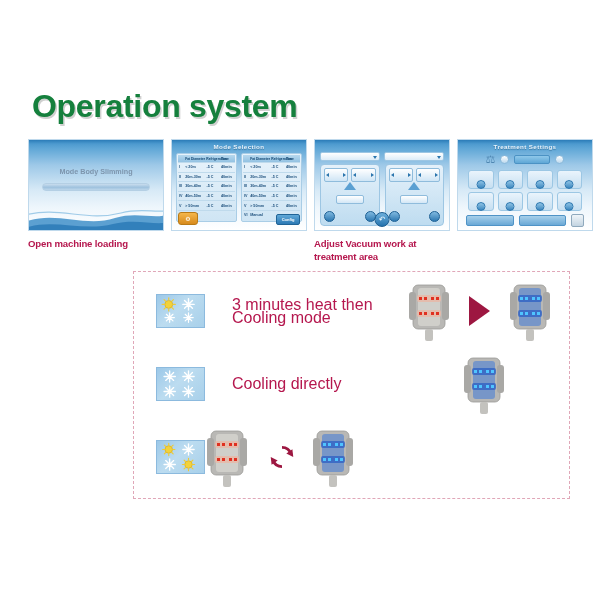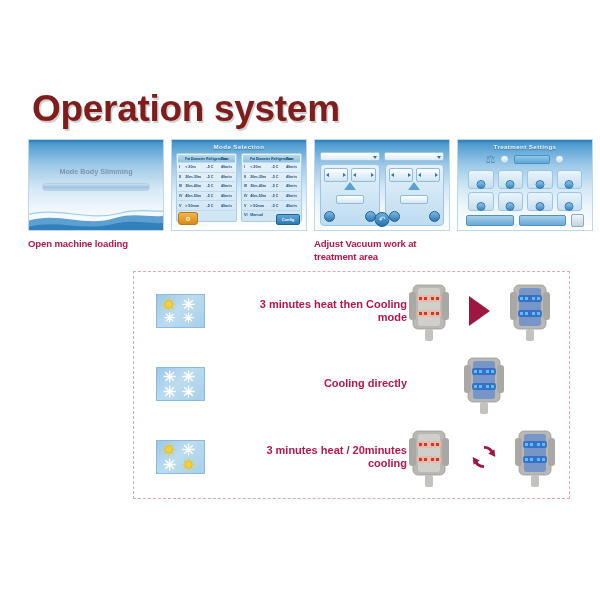--- a/index.html
+++ b/index.html
@@ -18,23 +18,23 @@
     position: absolute;
     inset: 0;
     background: #ffffff;
   }
 
   
   .title {
     position: absolute;
     left: 32px;
     top: 88px;
-    font-size: 37px;
+    font-size: 32px;
     font-weight: bold;
-    color: #7f1d1d;
+    color: #15803d;
     letter-spacing: -0.3px;
     text-shadow: 1.5px 1.5px 0 rgba(150,150,150,0.45);
     white-space: nowrap;
   }
 
   
   .panels {
     position: absolute;
     left: 28px;
     top: 139px;
@@ -383,27 +383,26 @@
     height: 34px;
     margin-left: 22px;
     background: linear-gradient(135deg,#9cc8e8 0%,#bcdcf0 45%,#a8d0ea 100%);
     border: 1px solid #8cbade;
     box-sizing: border-box;
     position: relative;
     flex: none;
   }
   .mlabel {
     margin-left: 27px;
-    font-size: 11px;
-    font-weight: bold;
+    font-size: 16px;
+    font-weight: normal;
     color: #b5174e;
     line-height: 13.5px;
     width: 175px;
     flex: none;
-    text-align: right;
   }
 
   .device {
     width: 44px;
     height: 64px;
     position: relative;
     flex: none;
   }
   .arrow-tri {
     width: 0; height: 0;
@@ -746,21 +745,20 @@
             <circle cx="33" cy="9" r="1.5" fill="#ffffff" stroke="none"></circle>
             <path d="M13,19 L13,31 M7,25 L19,25 M8.8,20.8 L17.2,29.2 M17.2,20.8 L8.8,29.2"></path>
             <circle cx="13" cy="25" r="1.5" fill="#ffffff" stroke="none"></circle>
           </g>
           <circle cx="33" cy="25" r="4" fill="#f2d23a" stroke="#d8a820" stroke-width="0.7"></circle>
           <g stroke="#f0cc33" stroke-width="1.2" stroke-linecap="round">
             <path d="M33,18.5 L33,20.5 M33,29.5 L33,31.5 M26.5,25 L28.5,25 M37.5,25 L39.5,25 M28.3,20.3 L29.8,21.8 M36.2,28.2 L37.7,29.7 M37.7,20.3 L36.2,21.8 M29.8,28.2 L28.3,29.7"></path>
           </g>
         </svg>
       </div>
-      <div class="mlabel">3 minutes heat / 20minutes cooling</div>
       <div class="device">
         <svg viewBox="0 0 44 64" width="44" height="64">
           <rect x="6" y="6" width="32" height="44" rx="5" fill="#b9b8b5" stroke="#9a9a97" stroke-width="0.8"></rect>
           <rect x="2" y="13" width="7" height="28" rx="3" fill="#a9a8a5"></rect>
           <rect x="35" y="13" width="7" height="28" rx="3" fill="#a9a8a5"></rect>
           <rect x="11" y="9" width="22" height="38" rx="3" fill="#d8d7d2" opacity="0.75"></rect>
           <rect x="10" y="16" width="24" height="7" rx="2" fill="#e8b9a8" opacity="0.85"></rect>
           <rect x="10" y="31" width="24" height="7" rx="2" fill="#e8b9a8" opacity="0.85"></rect>
           <g fill="#e03020">
             <rect x="12" y="18" width="3" height="3"></rect>

